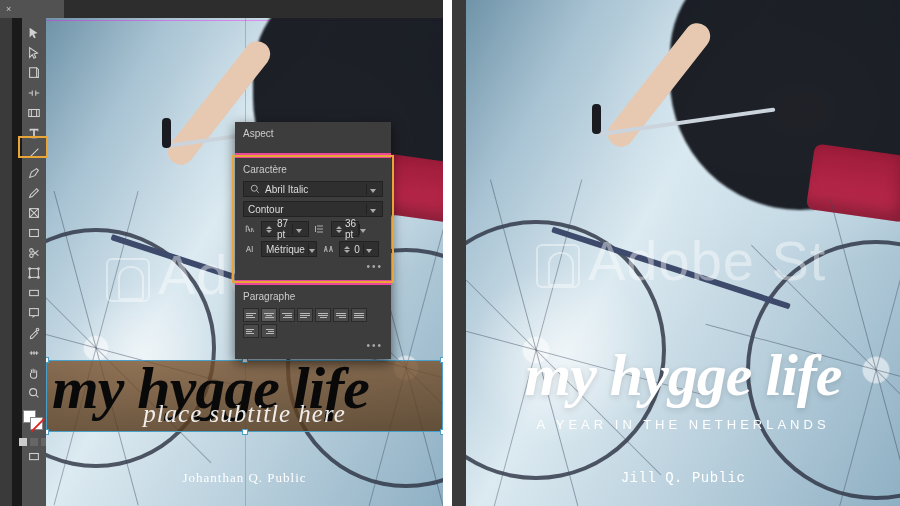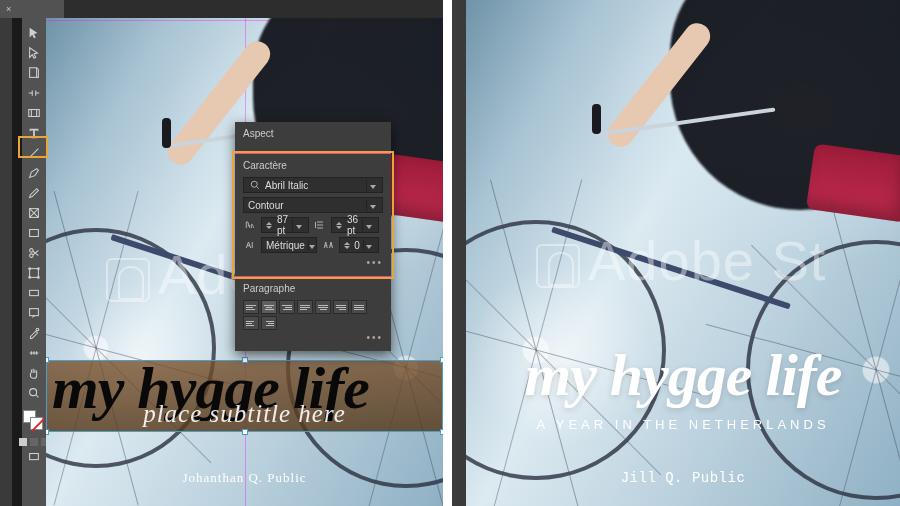--- a/index.html
+++ b/index.html
@@ -111,21 +111,21 @@
     position:absolute; left:0; bottom:20px; width:100%; text-align:center; color:#fff;
     font-family:"Georgia",serif; font-size:13px; letter-spacing:1px;
   }
 
   
   .props {
     position:absolute; left:235px; top:122px; width:156px; background:#3d3d3d; color:#d8d8d8;
     font-size:10px; box-shadow:0 4px 12px rgba(0,0,0,.6); z-index:20;
   }
   .props .sec{ padding:6px 8px 8px; }
-  .props .sec + .sec{ border-top:1px solid #ec4899;}
+  .props .sec + .sec{ border-top:5px solid #ec4899;}
   .props .sec-title{ font-size:10px; color:#ccc; margin-bottom:6px; font-weight:500;}
   .row{ display:flex; align-items:center; gap:4px; margin-bottom:4px;}
   .sw{ width:14px; height:14px; border:1px solid #222; position:relative;}
   .sw.white{ background:#fff;}
   .sw.none{ background:#fff;}
   .sw.none::after{content:"";position:absolute;left:-2px;top:6px;width:18px;height:2px;background:#d22;transform:rotate(-45deg);}
   .lbl{ flex:0 0 auto;}
   .lnk{ text-decoration:underline; cursor:pointer;}
   .field{
     height:16px; background:#2f2f2f; border:1px solid #222; display:flex; align-items:center; padding:0 4px; gap:3px; color:#ddd;
@@ -384,21 +384,21 @@
                 <span class="dn"></span>
               </div>
             <span class="num">87 pt</span>
             <span class="dd"></span>
           </div>
           <span class="ico">
               <svg viewBox="0 0 16 16">
                 <path d="M4 4h8M4 8h8M4 12h8M2 4v8"></path>
               </svg>
             </span>
-          <div class="field" style="width:48px">
+          <div class="field" style="width:28px">
             <div class="stepper">
                 <span class="up"></span>
                 <span class="dn"></span>
               </div>
             <span class="num">36 pt</span>
             <span class="dd"></span>
           </div>
         </div>
         <div class="row">
           <span class="ico">

